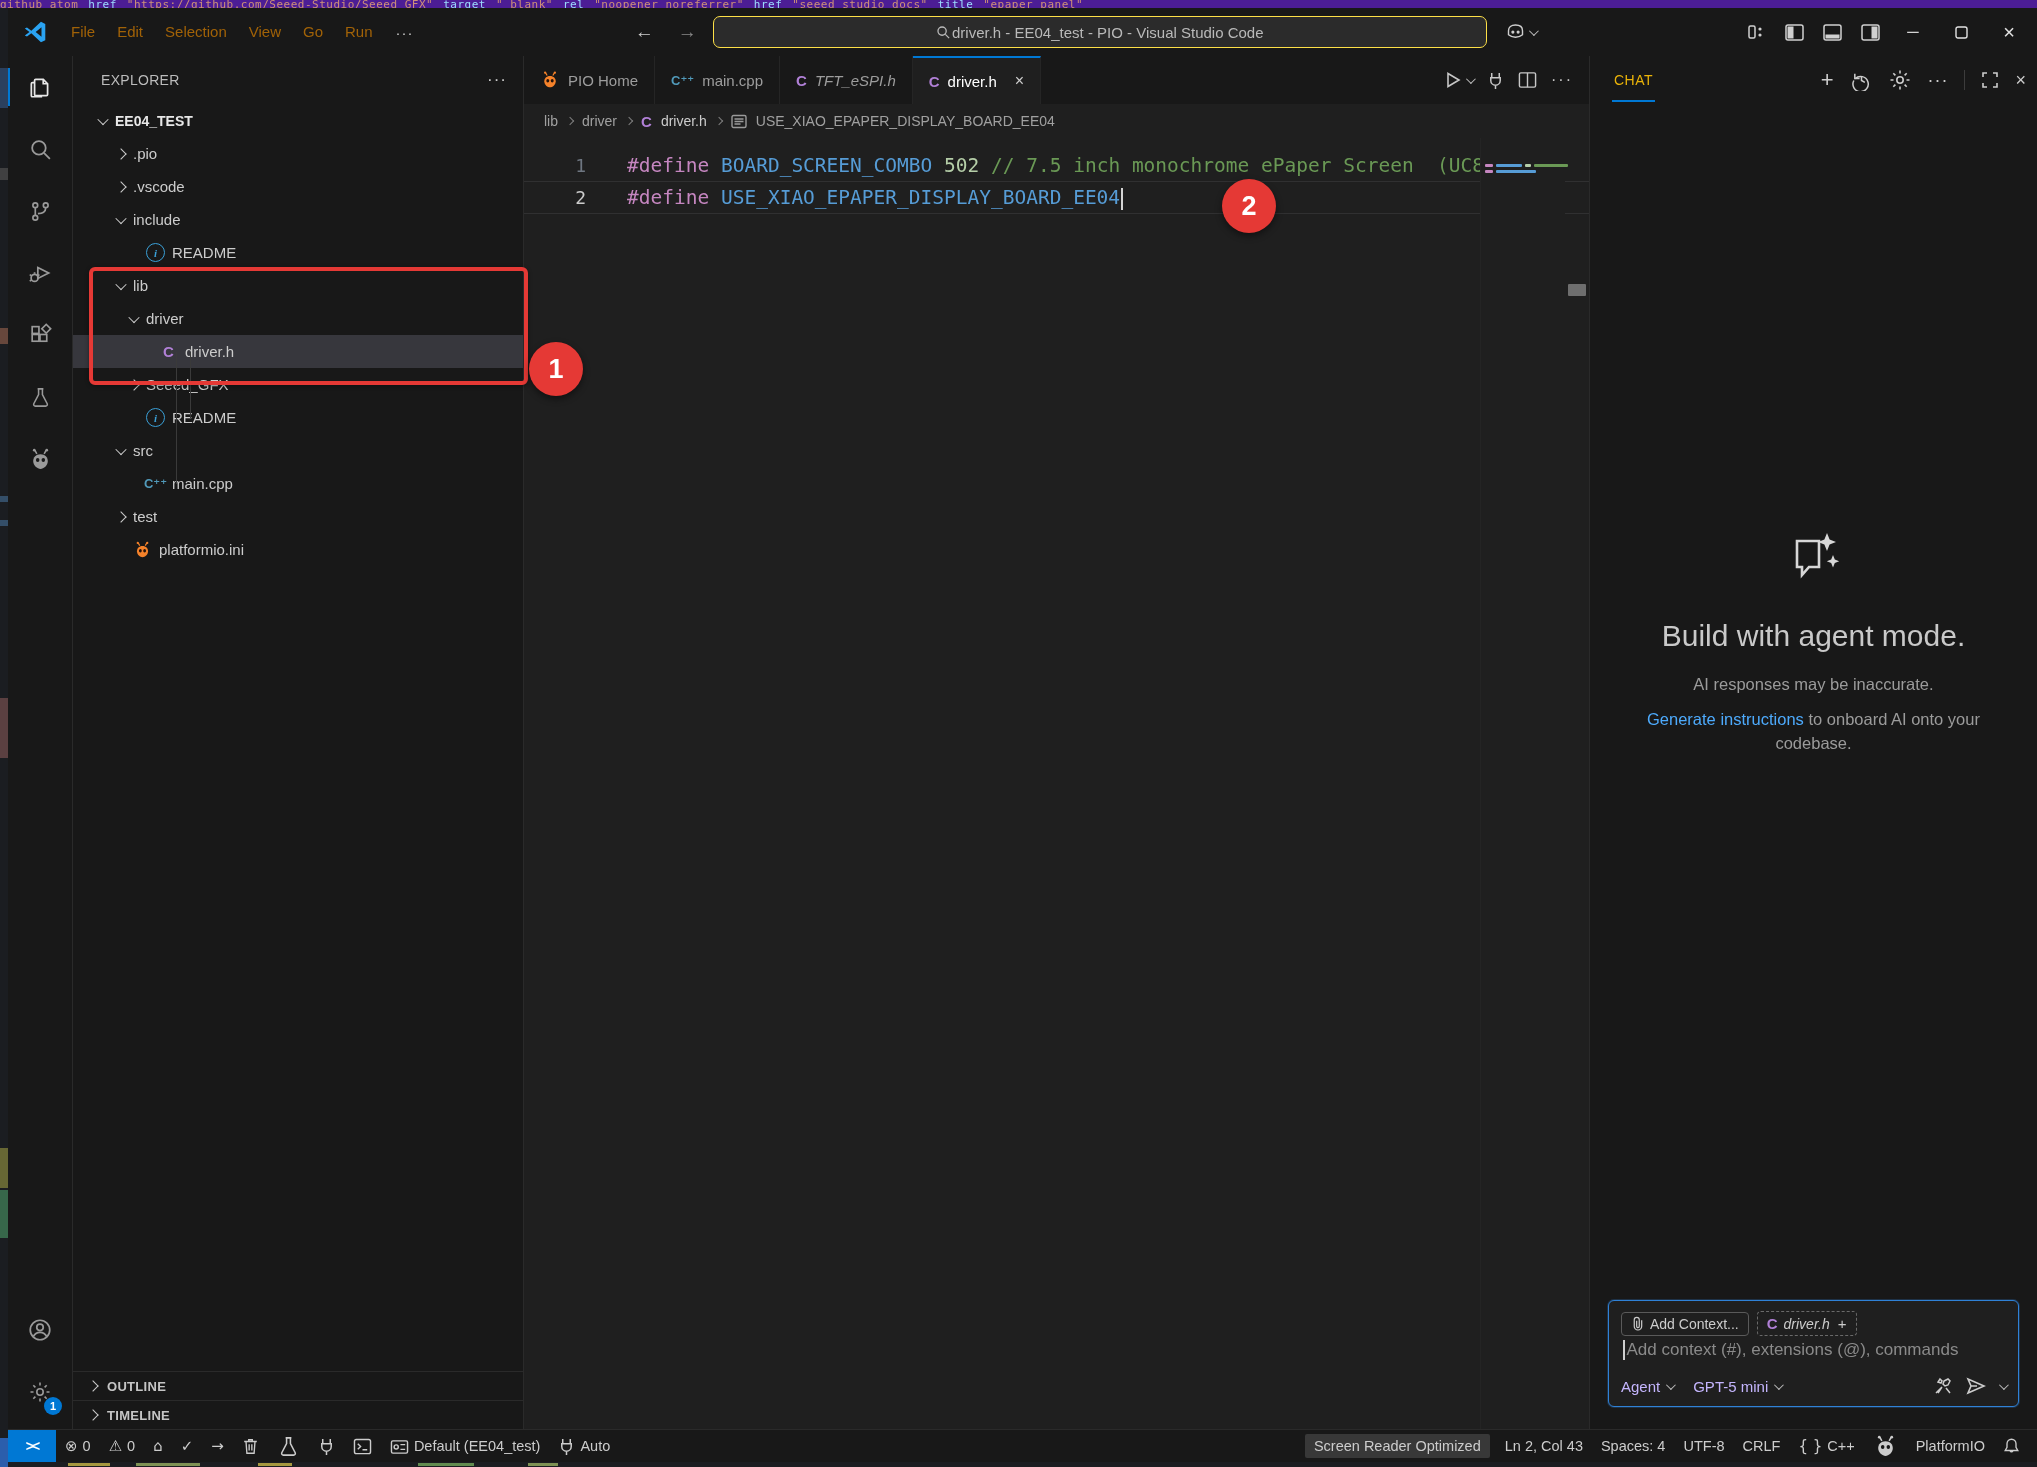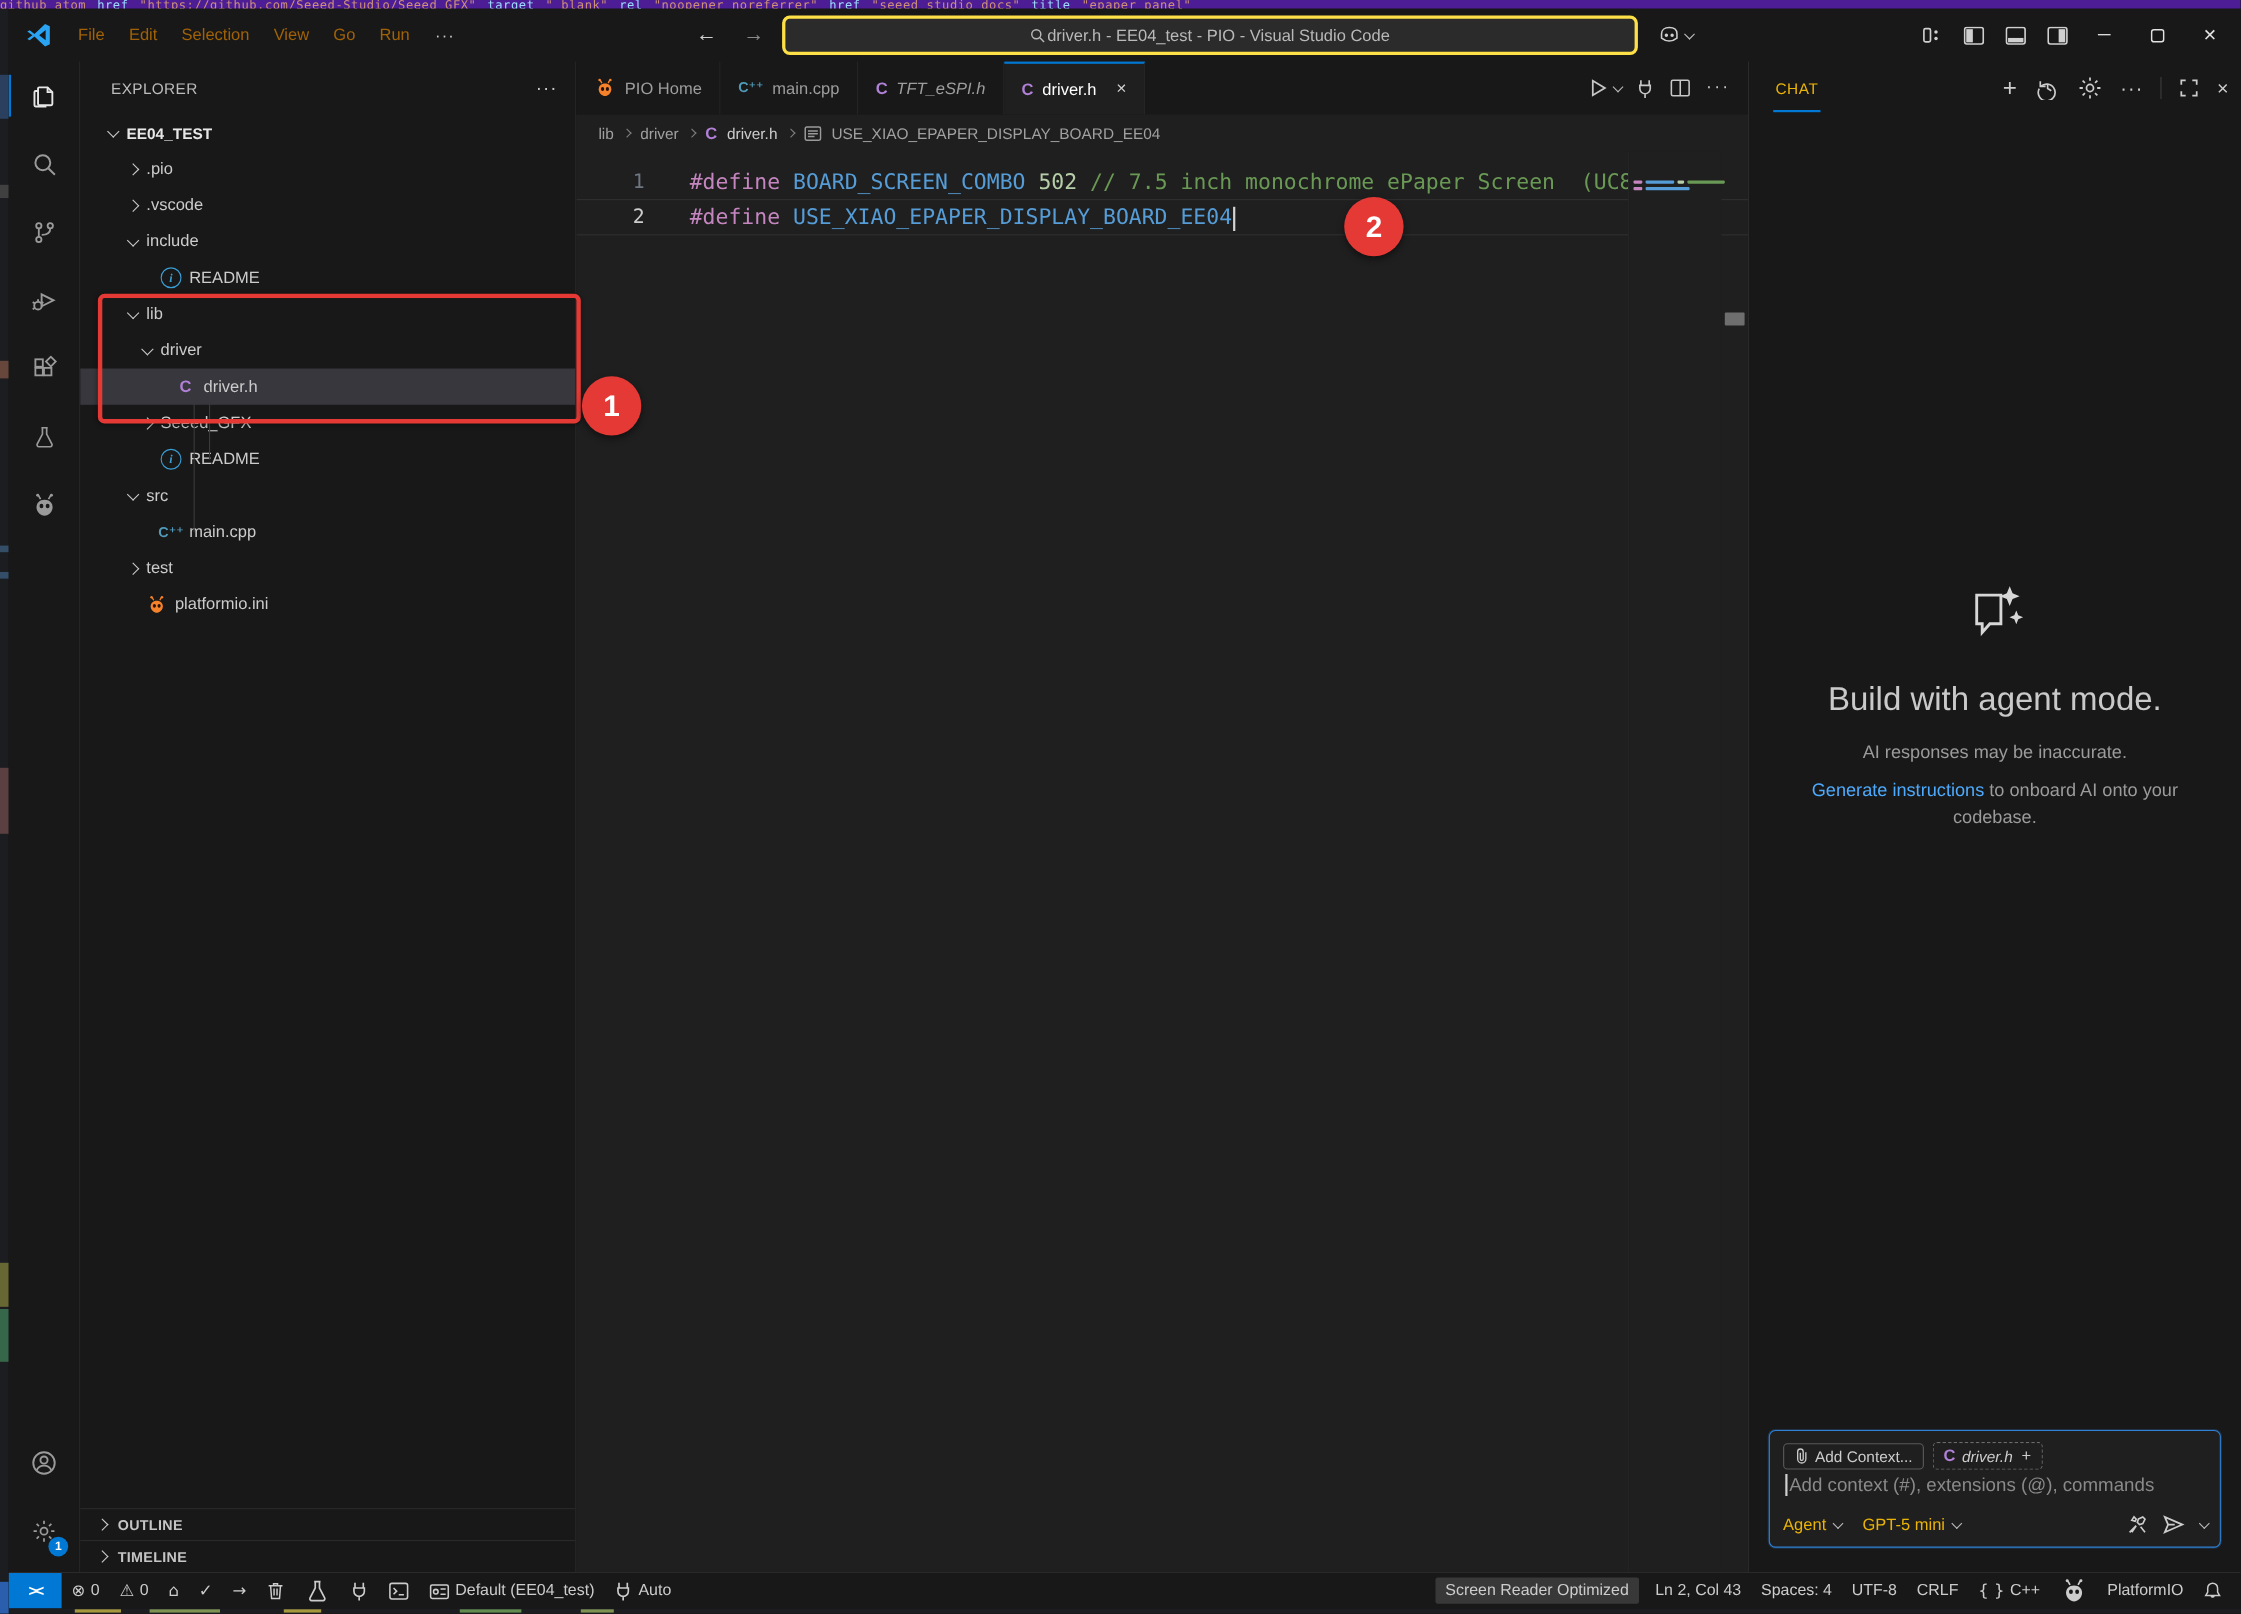--- a/index.html
+++ b/index.html
@@ -23,21 +23,21 @@
 
   
   .titlebar{height:48px;background:#181818;display:flex;align-items:center;flex:0 0 auto}
   .tb-left{display:flex;align-items:center;gap:2px;padding-left:14px}
   .vscode-logo{width:26px;height:26px;margin-right:10px}
   .menu-item{padding:4px 11px;font-size:15px;color:#a16207;border-radius:5px;cursor:default}
   .menu-more{padding:4px 10px;font-size:15px;color:#cccccc;letter-spacing:1px}
   .tb-center{flex:1;display:flex;align-items:center;justify-content:center;gap:8px}
   .nav-arrow{font-size:19px;color:#cfcfcf;padding:0 8px}
   .nav-arrow.dim{color:#8a8a8a}
-  .searchbox{width:772px;height:30px;background:#2b2b2b;border:3px solid #fde047;border-radius:7px;
+  .searchbox{width:772px;height:30px;background:#2b2b2b;border:1px solid #fde047;border-radius:7px;
     display:flex;align-items:center;justify-content:center;gap:1px;font-size:15px;color:#b9b9b9}
   .copilot-wrap{display:flex;align-items:center;gap:3px;color:#cfcfcf;margin-left:10px}
   .tb-right{display:flex;align-items:center;gap:4px;padding-right:6px}
   .layout-ico{width:34px;height:30px;display:flex;align-items:center;justify-content:center;color:#d0d0d0}
   .win-btn{width:44px;height:34px;display:flex;align-items:center;justify-content:center;color:#e2e2e2;font-size:16px}
 
   
   .main{flex:1;display:flex;min-height:0}
 
   
@@ -116,21 +116,21 @@
   .chat-link{color:#4daafc}
   .chat-inputwrap{flex:0 0 auto;padding:0 18px 22px}
   .chat-input{border:1px solid #2f81d6;border-radius:6px;background:#1f1f1f;padding:10px 12px 10px;box-shadow:0 0 0 1px rgba(47,129,214,.25)}
   .ci-row1{display:flex;align-items:center;gap:8px;margin-bottom:4px}
   .pill{display:inline-flex;align-items:center;gap:6px;border:1px solid #5a5a5a;border-radius:4px;padding:3px 9px;font-size:14px;color:#cccccc}
   .pill.dashed{border-style:dashed;border-color:#6a6a6a}
   .pill .italic{font-style:italic}
   .pill .plus{font-size:15px;margin-left:2px}
   .ci-placeholder{display:flex;align-items:center;font-size:17px;color:#8a8a8a;margin:2px 0 16px 2px}
   .ci-cursor{display:inline-block;width:1.5px;height:20px;background:#cfcfcf;margin-right:2px}
-  .ci-row3{display:flex;align-items:center;gap:20px;font-size:15px;color:#eab308}
+  .ci-row3{display:flex;align-items:center;gap:20px;font-size:15px;color:#c4b5fd}
   .ci-right{margin-left:auto;display:flex;align-items:center;gap:12px}
   .dd{display:inline-flex;align-items:center;gap:6px}
   .chev-sm{width:6px;height:6px;border-right:1.5px solid #bbb;border-bottom:1.5px solid #bbb;transform:rotate(45deg) translateY(-2px);display:inline-block}
 
   
   .statusbar{height:32px;background:#181818;border-top:1px solid #2a2a2a;display:flex;align-items:center;font-size:14.5px;color:#cccccc;flex:0 0 auto}
   .remote{height:100%;width:48px;background:#0078d4;color:#fff;display:flex;align-items:center;justify-content:center;
     font-weight:bold;letter-spacing:-2px;font-size:14px;flex:0 0 auto}
   .sb-items{display:flex;align-items:center;gap:0}
   .sb-item{display:flex;align-items:center;gap:5px;padding:0 9px;height:24px;white-space:nowrap}

